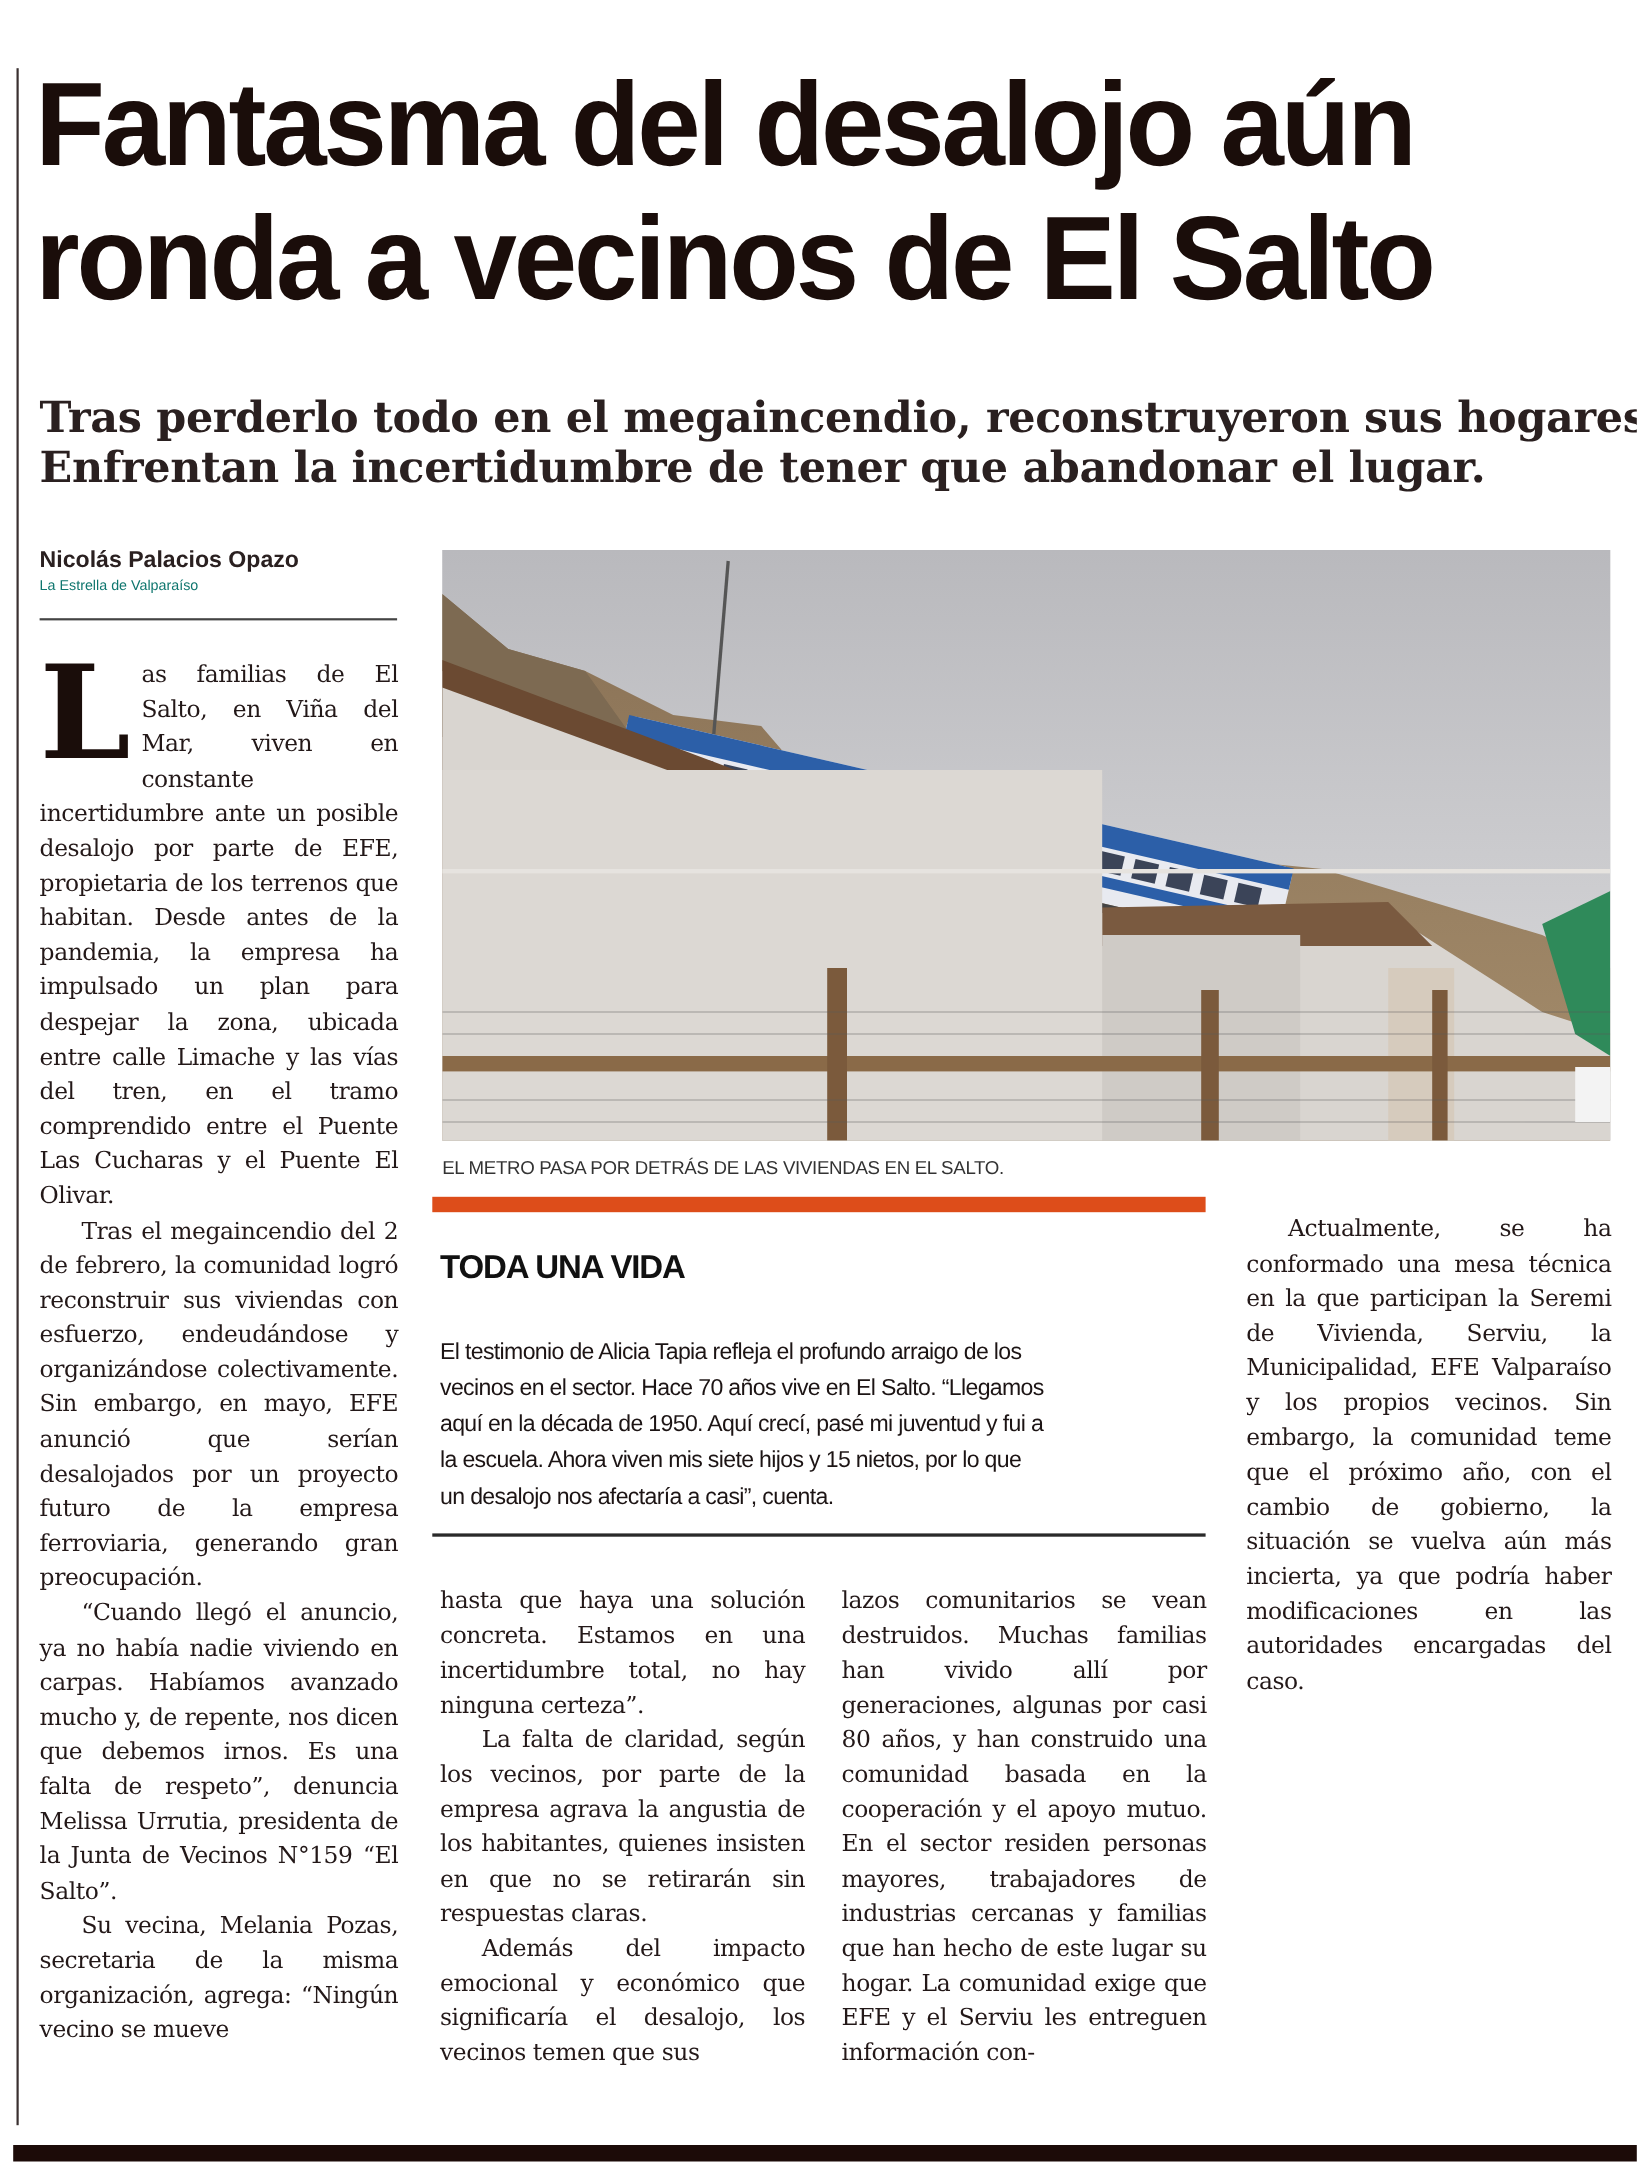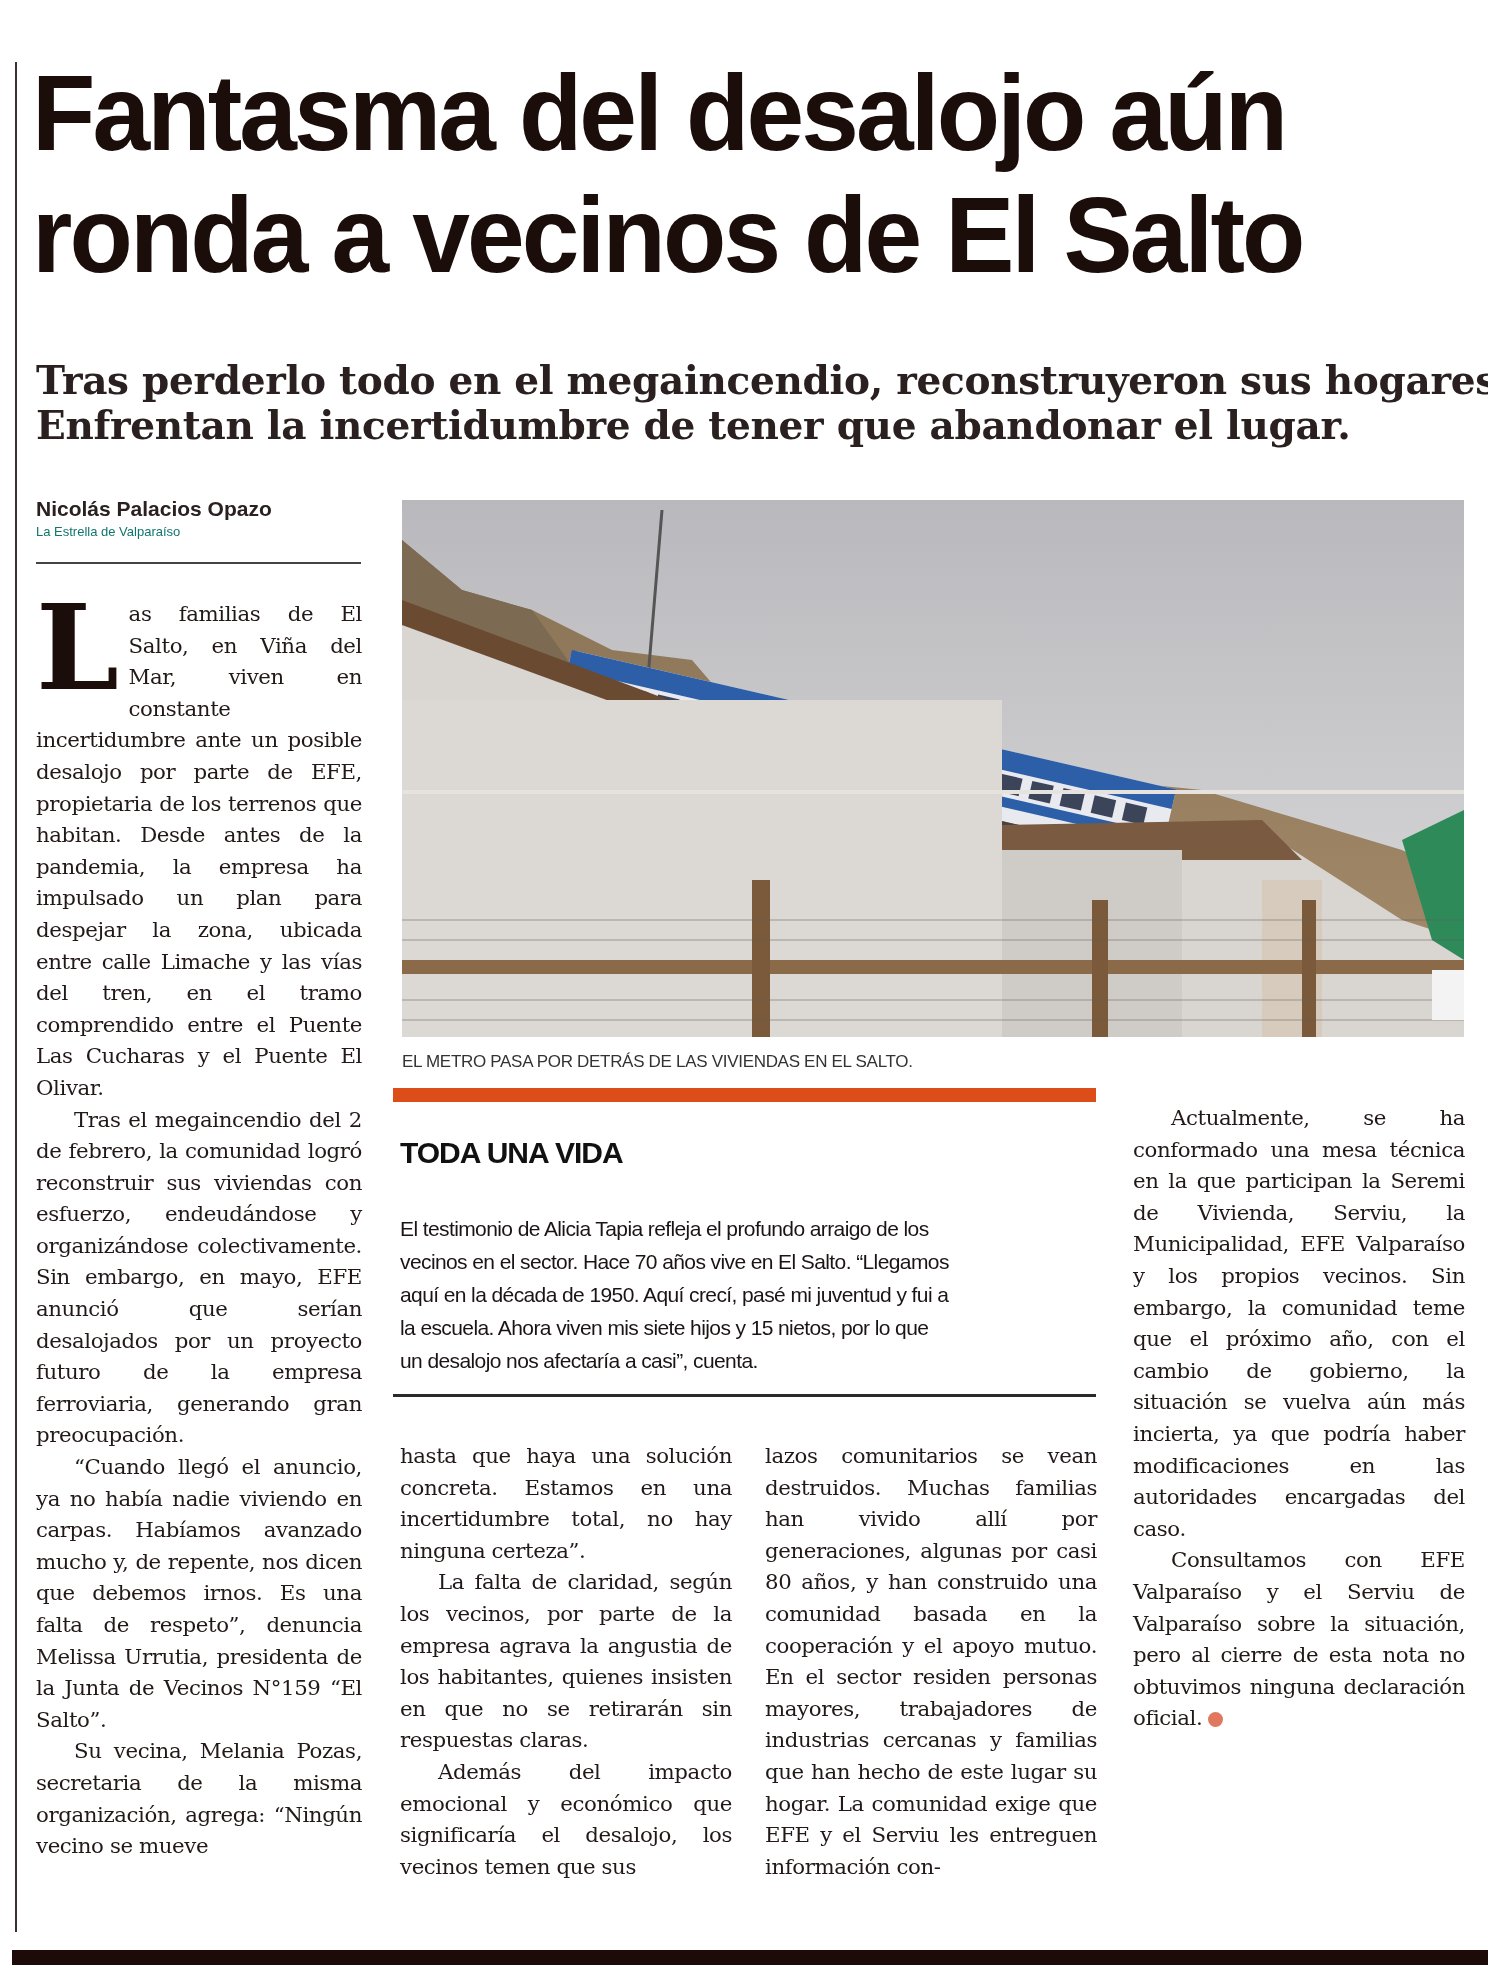--- a/index.html
+++ b/index.html
@@ -144,16 +144,15 @@
   <p>La falta de claridad, según los vecinos, por parte de la empresa agrava la angustia de los habitantes, quienes insisten en que no se retirarán sin respuestas claras.</p>
   <p>Además del impacto emocional y económico que significaría el desalojo, los vecinos temen que sus</p>
 </div>
 
 <div class="abs col col3">
   <p class="noindent">lazos comunitarios se vean destruidos. Muchas familias han vivido allí por generaciones, algunas por casi 80 años, y han construido una comunidad basada en la cooperación y el apoyo mutuo. En el sector residen personas mayores, trabajadores de industrias cercanas y familias que han hecho de este lugar su hogar. La comunidad exige que EFE y el Serviu les entreguen información con-</p>
 </div>
 
 <div class="abs col col4">
   <p>Actualmente, se ha conformado una mesa técnica en la que participan la Seremi de Vivienda, Serviu, la Municipalidad, EFE Valparaíso y los propios vecinos. Sin embargo, la comunidad teme que el próximo año, con el cambio de gobierno, la situación se vuelva aún más incierta, ya que podría haber modificaciones en las autoridades encargadas del caso.</p>
-  <p><span>Consultamos con EFE Valparaíso y el Serviu de Valparaíso sobre la situación, pero al cierre de esta nota no obtuvimos ninguna declaración oficial.</span><span class="end-mark"></span></p>
 </div>
 
 <div class="abs bottom-bar"></div>
 
 </body></html>

